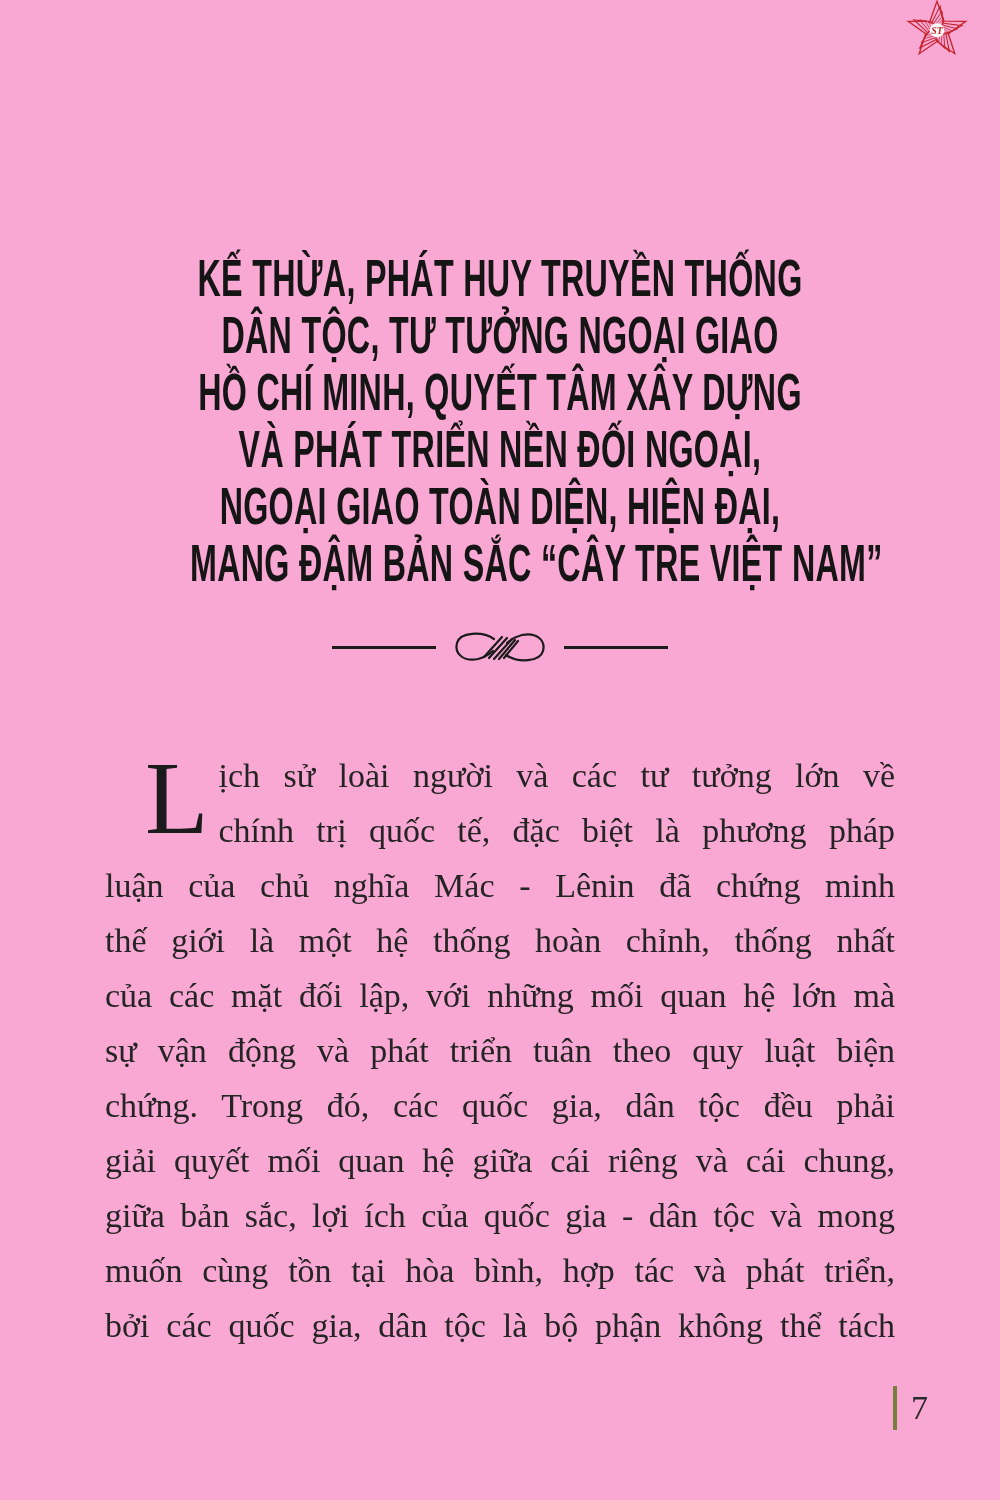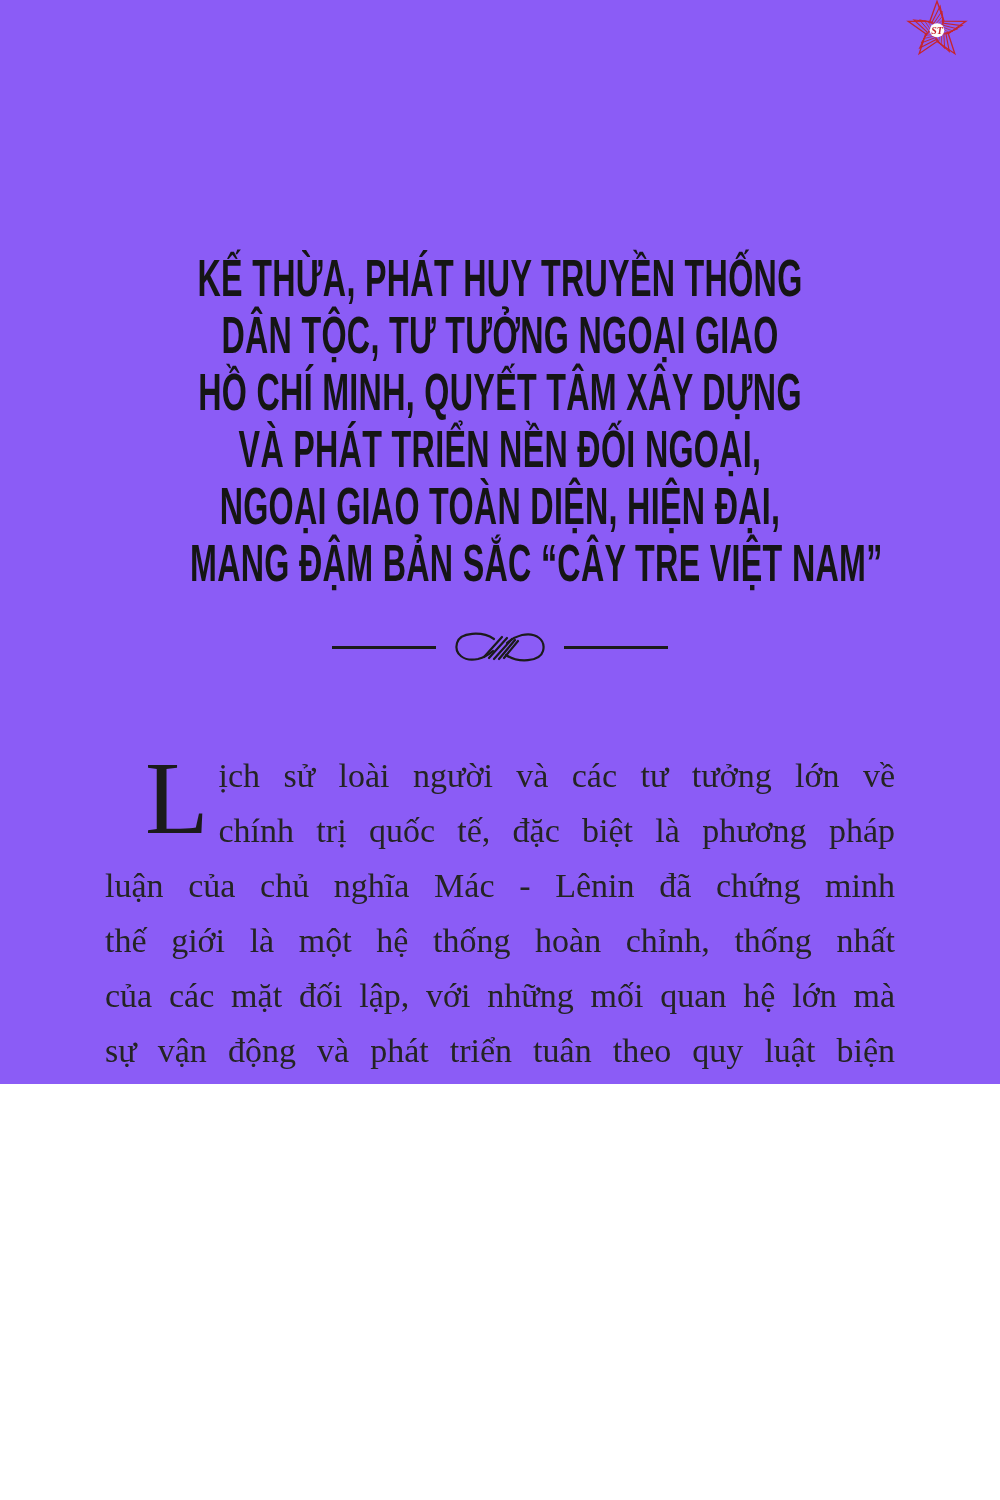--- a/index.html
+++ b/index.html
@@ -1,21 +1,21 @@
 <!DOCTYPE html>
 <html><head>
 <meta charset="utf-8">
 <style>
   * { margin:0; padding:0; box-sizing:border-box; }
   html,body { width:1000px; }
   body { font-family:"Liberation Serif", serif; }
 
   .page {
-    position:relative; width:1000px; height:1084px;
-    background:#8b5cf6; overflow:hidden; color:#242424;
+    position:relative; width:1000px; height:1500px;
+    background:#f9a8d4; overflow:hidden; color:#242424;
   }
 
   
   .logo { position:absolute; top:0px; right:30px; width:66px; height:58px; }
   .logo svg { display:block; width:100%; height:100%; }
 
   
   .title {
     position:absolute; top:250px; left:0; width:1000px;
     text-align:center;

